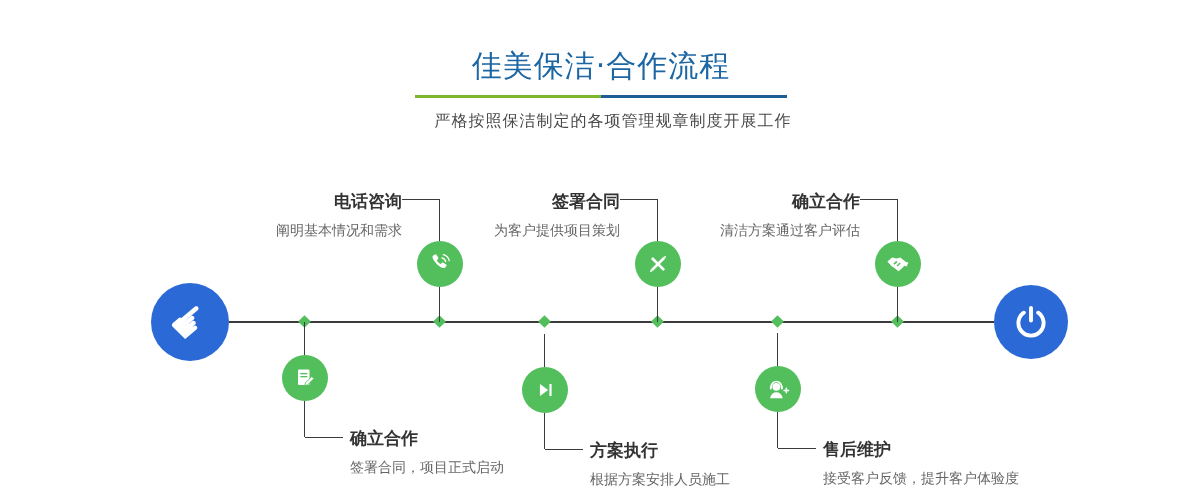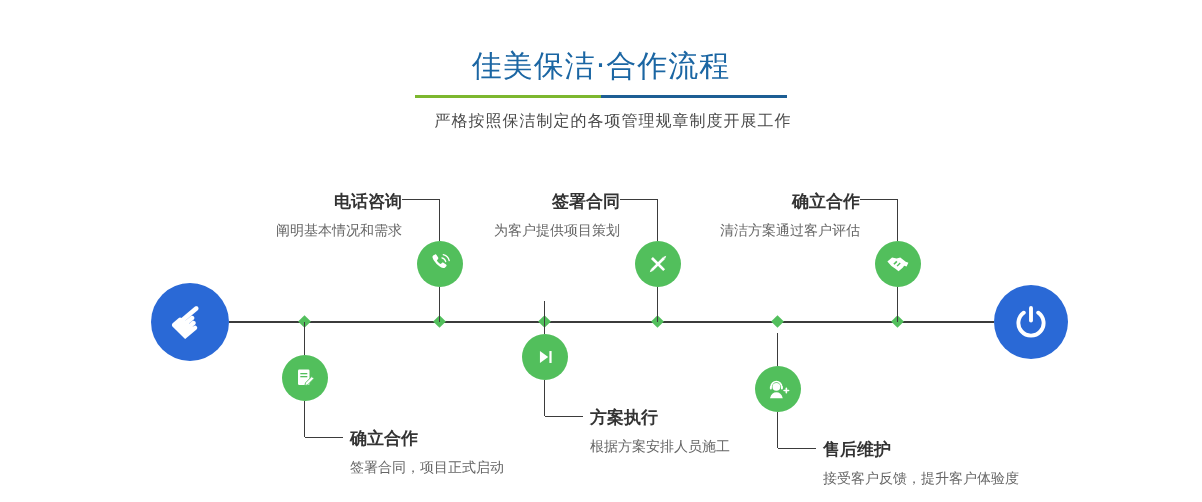--- a/index.html
+++ b/index.html
@@ -24,21 +24,21 @@
   .hand { color:#fff; font-size:44px; line-height:1; transform:rotate(-40deg); display:block; }
 
   .diamond { position:absolute; top:317px; width:9px; height:9px; background:#52bf5c; transform:rotate(45deg); }
   .dm-0 { left:300px; } .dm-1 { left:435px; } .dm-2 { left:540px; }
   .dm-3 { left:653px; } .dm-4 { left:773px; } .dm-5 { left:893px; }
 
   .step { position:absolute; width:46px; height:46px; }
   .step-0 { left:417px; top:241px; }
   .step-1 { left:282px; top:355px; }
   .step-2 { left:635px; top:241px; }
-  .step-3 { left:522px; top:334px; }
+  .step-3 { left:522px; top:367px; }
   .step-4 { left:875px; top:241px; }
   .step-5 { left:755px; top:366px; }
 
   .circle { width:46px; height:46px; border-radius:50%; background:#52bf5c;
             display:flex; align-items:center; justify-content:center; }
 
   .conn { position:absolute; background:#3b3b3b; }
   .top .conn-to-line  { left:22px; top:46px;  width:1px; height:35px; }
   .top .conn-label-v  { left:22px; top:-42px; width:1px; height:42px; }
   .top .conn-label-h  { left:-15px; top:-42px; width:38px; height:1px; }

